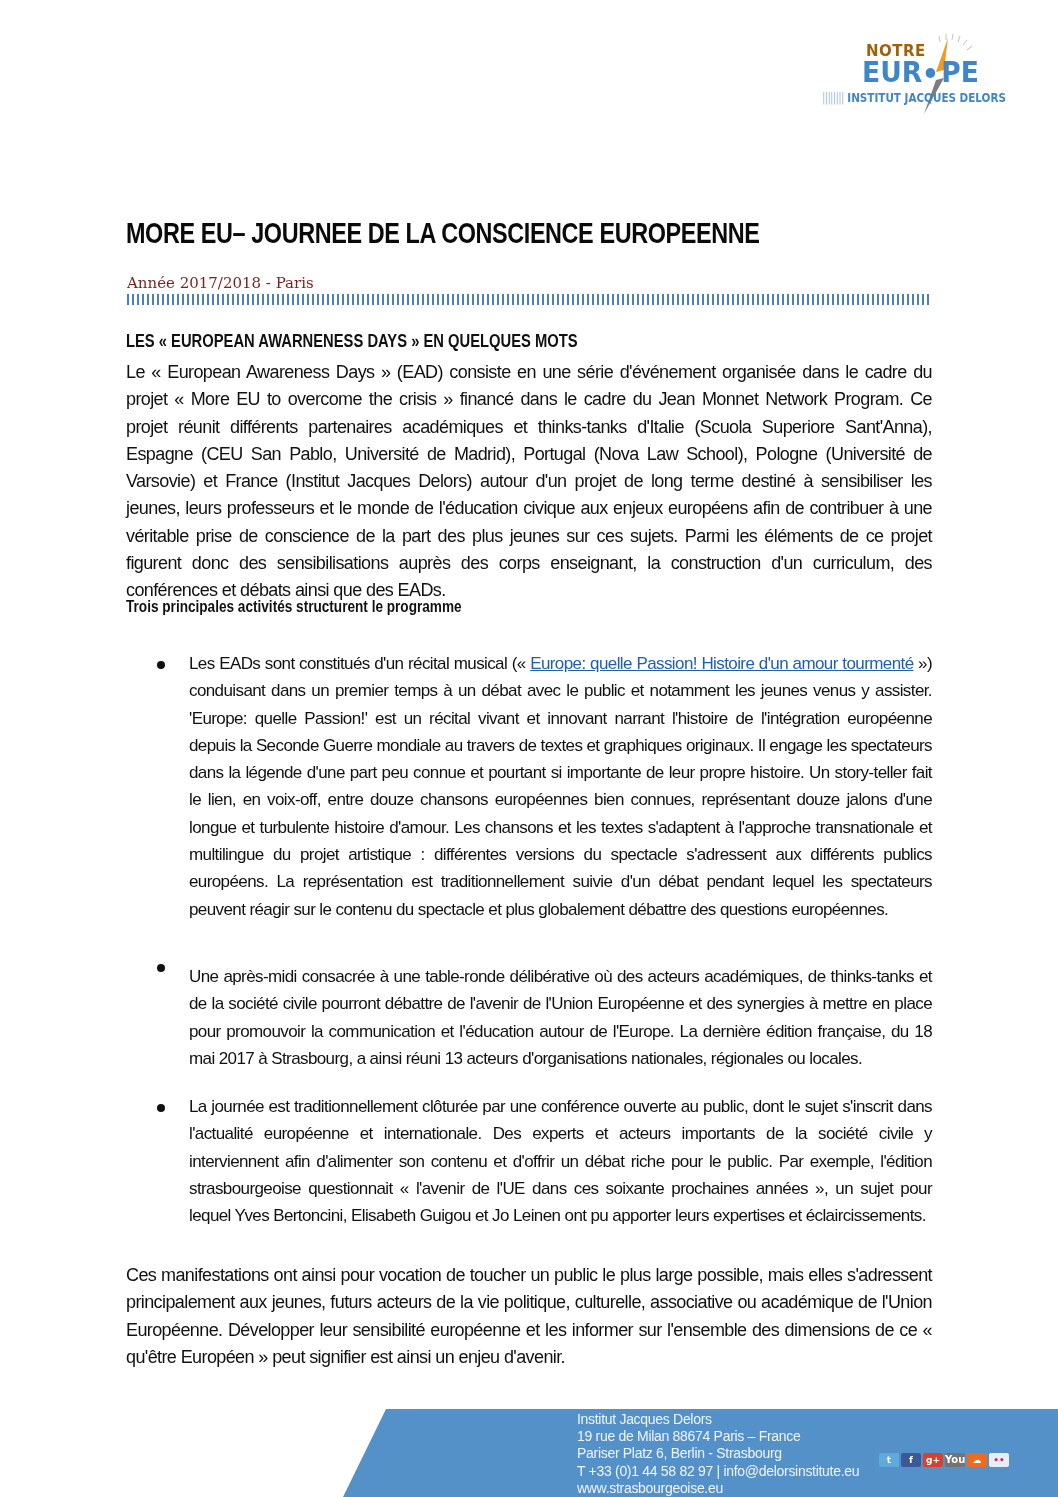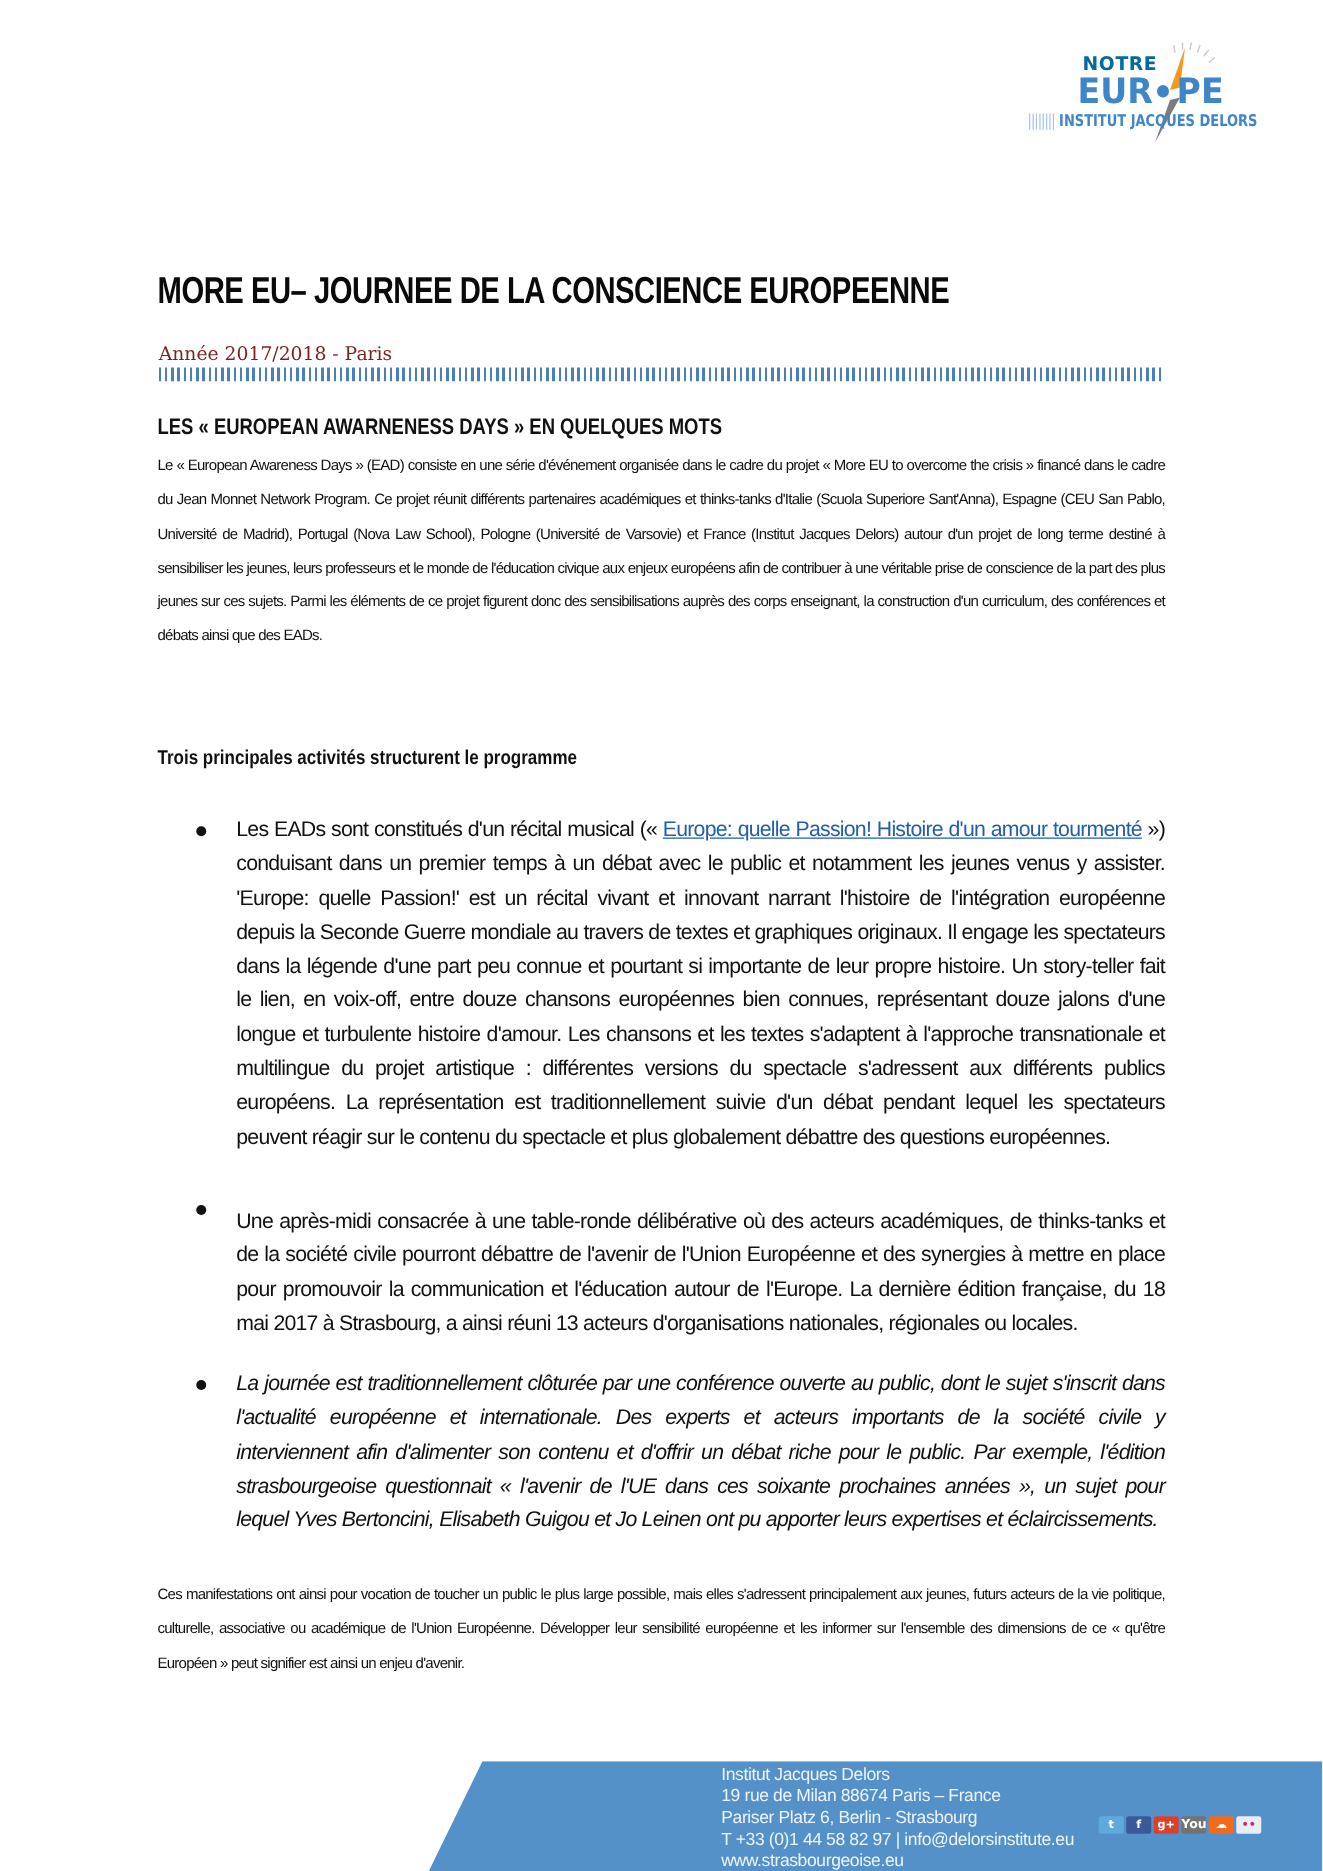--- a/index.html
+++ b/index.html
@@ -1,39 +1,39 @@
 <!DOCTYPE html>
 <html><head>
 <meta charset="utf-8">
 <style>
   html, body { margin:0; padding:0; background:#ffffff; }
   body { width:1058px; height:1497px; position:relative; overflow:hidden;
          font-family:"Liberation Sans Narrow","Liberation Sans", sans-serif; color:#111; }
   .logo { position:absolute; left:822px; top:32px; width:200px; height:88px; }
-  .logo .notre { position:absolute; left:44px; top:10px; font:700 15px "DejaVu Sans", sans-serif; color:#0369a1; letter-spacing:0.5px;text-align:right; }
+  .logo .notre { position:absolute; left:44px; top:10px; font:700 15px "DejaVu Sans", sans-serif; color:#a16207; letter-spacing:0.5px;text-align:right; }
   .logo .europe { position:absolute; left:40px; top:24px; font:700 28px "DejaVu Sans", sans-serif; color:#3f86c9; letter-spacing:0px; transform:scaleX(0.95); transform-origin:left; }
   .logo .dot { display:inline-block; width:10px; height:10px; border-radius:50%; background:#3f86c9; margin:0 6px 3px 4px; vertical-align:middle; }
   .logo .inst { position:absolute; left:0; top:58px; font:700 13px "DejaVu Sans", sans-serif; color:#3f86c9; white-space:nowrap; transform:scaleX(0.8); transform-origin:left; }
   .logo .bars { color:#9ec1e3; letter-spacing:-1px; font-weight:400; }
   .logo svg { position:absolute; left:100px; top:0; }
 
   .title { position:absolute; left:126px; top:216px; font:700 30px "Liberation Sans", sans-serif; letter-spacing:-0.5px; transform:scaleX(0.78); transform-origin:left; white-space:nowrap; color:#0a0a0a; }
   .year { position:absolute; left:127px; top:274px; font:15px "DejaVu Serif", serif; color:#7f1d1d; white-space:nowrap; }
   .rule { position:absolute; left:127px; top:294px; width:803px; height:11px;
           background:repeating-linear-gradient(90deg,#4a7fbf 0 2px, transparent 2px 5px); }
 
   .h2 { position:absolute; left:126px; top:331px; font:700 18px "Liberation Sans", sans-serif; transform:scaleX(0.82); transform-origin:left; white-space:nowrap; }
-  .para { position:absolute; left:126px; width:806px; font-size:12px; line-height:27.3px; text-align:justify; letter-spacing:-0.6px; }
+  .para { position:absolute; left:126px; width:806px; font-size:18px; line-height:27.3px; text-align:justify; letter-spacing:-0.6px; }
   .p1 { top:359px; }
   .h3 { position:absolute; left:126px; top:598px; font:700 16px "Liberation Sans", sans-serif; transform:scaleX(0.85); transform-origin:left; white-space:nowrap; }
   .bullet { position:absolute; left:189px; width:743px; font-size:17px; line-height:27.3px; text-align:justify; letter-spacing:-0.6px; }
   .dotb { position:absolute; left:157px; width:8px; height:8px; border-radius:50%; background:#111; }
   .b1 { top:650px; } .d1 { top:661px; }
   .b2 { top:963px; } .d2 { top:964px; }
-  .b3 { top:1093px;font-style:italic; } .d3 { top:1104px; }
+  .b3 { top:1093px; } .d3 { top:1104px; }
   .p2 { top:1262px; }
   a.lk { color:#1f5fae; }
 
   .footer { position:absolute; left:0; top:1409px; width:1058px; height:88px; }
   .footer svg { position:absolute; left:0; top:0; }
   .faddr { position:absolute; left:577px; top:1411px; color:#eef4fb; font-size:14px; line-height:17.2px; letter-spacing:-0.3px; white-space:nowrap; }
   .social { position:absolute; left:879px; top:1453px; display:flex; gap:2px; }
   .social span { display:inline-block; width:20px; height:14px; font:700 9px "DejaVu Sans", sans-serif; color:#fff; text-align:center; line-height:14px; border-radius:2px; }
 </style>
 </head>

